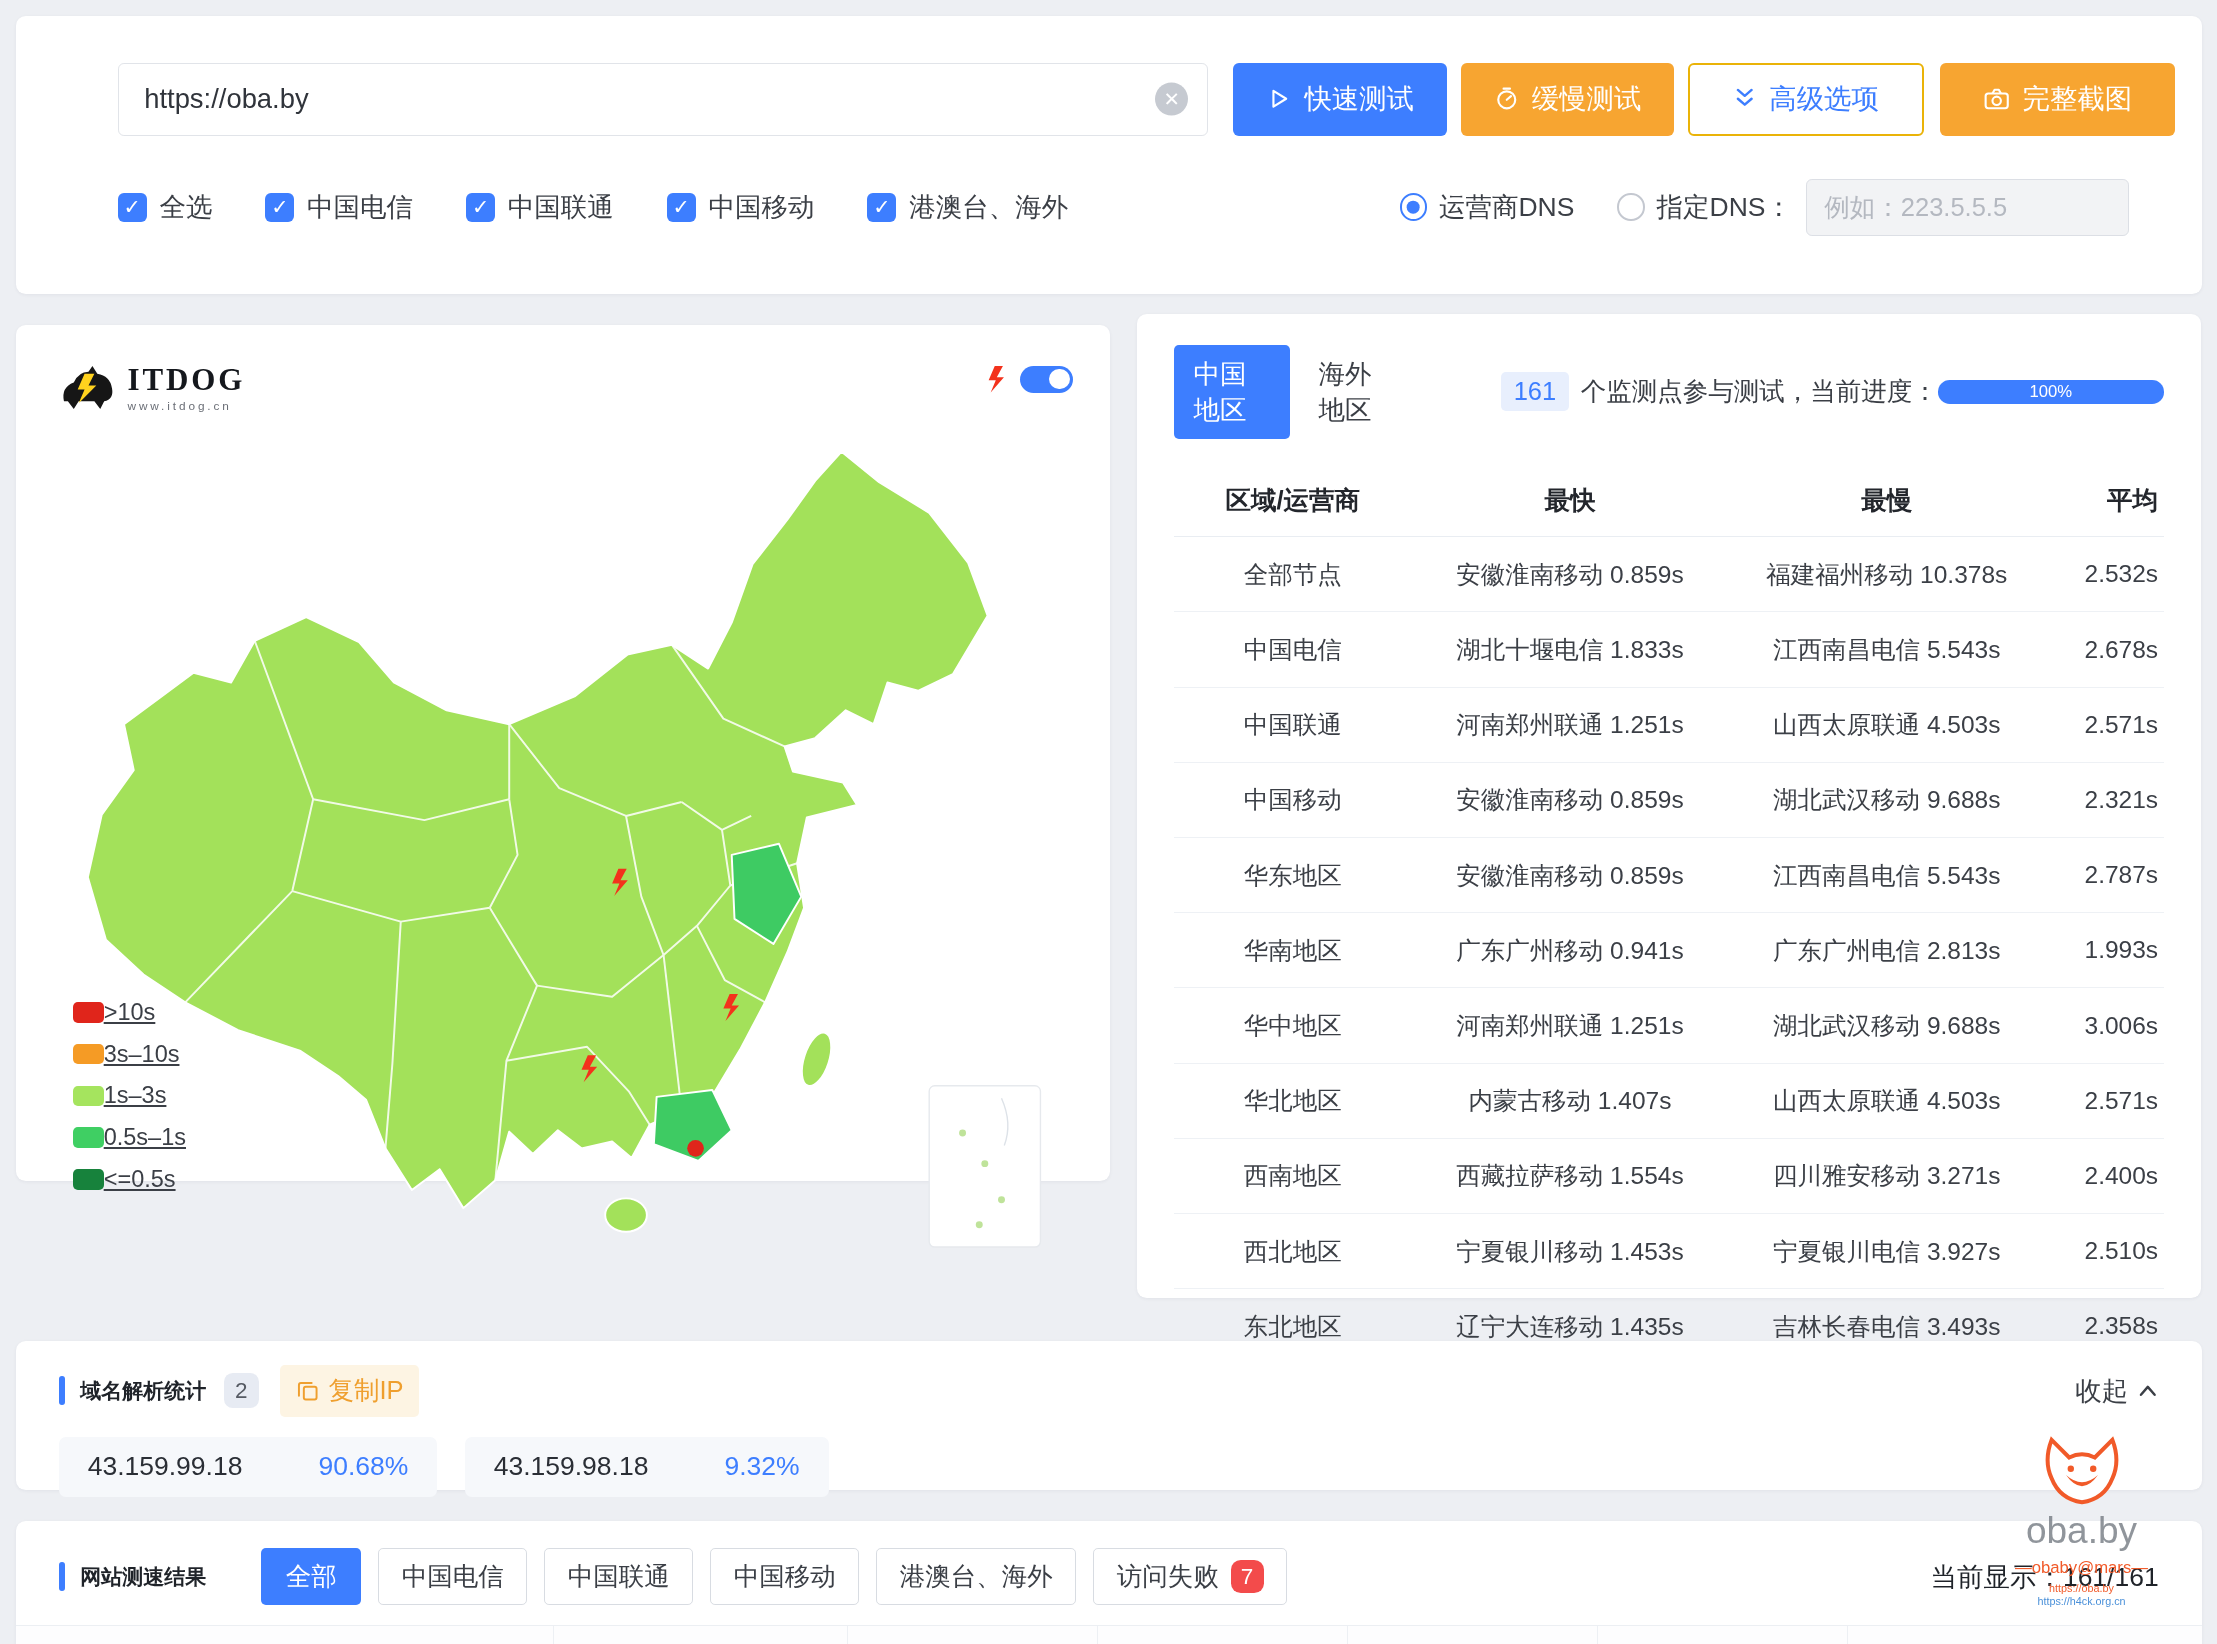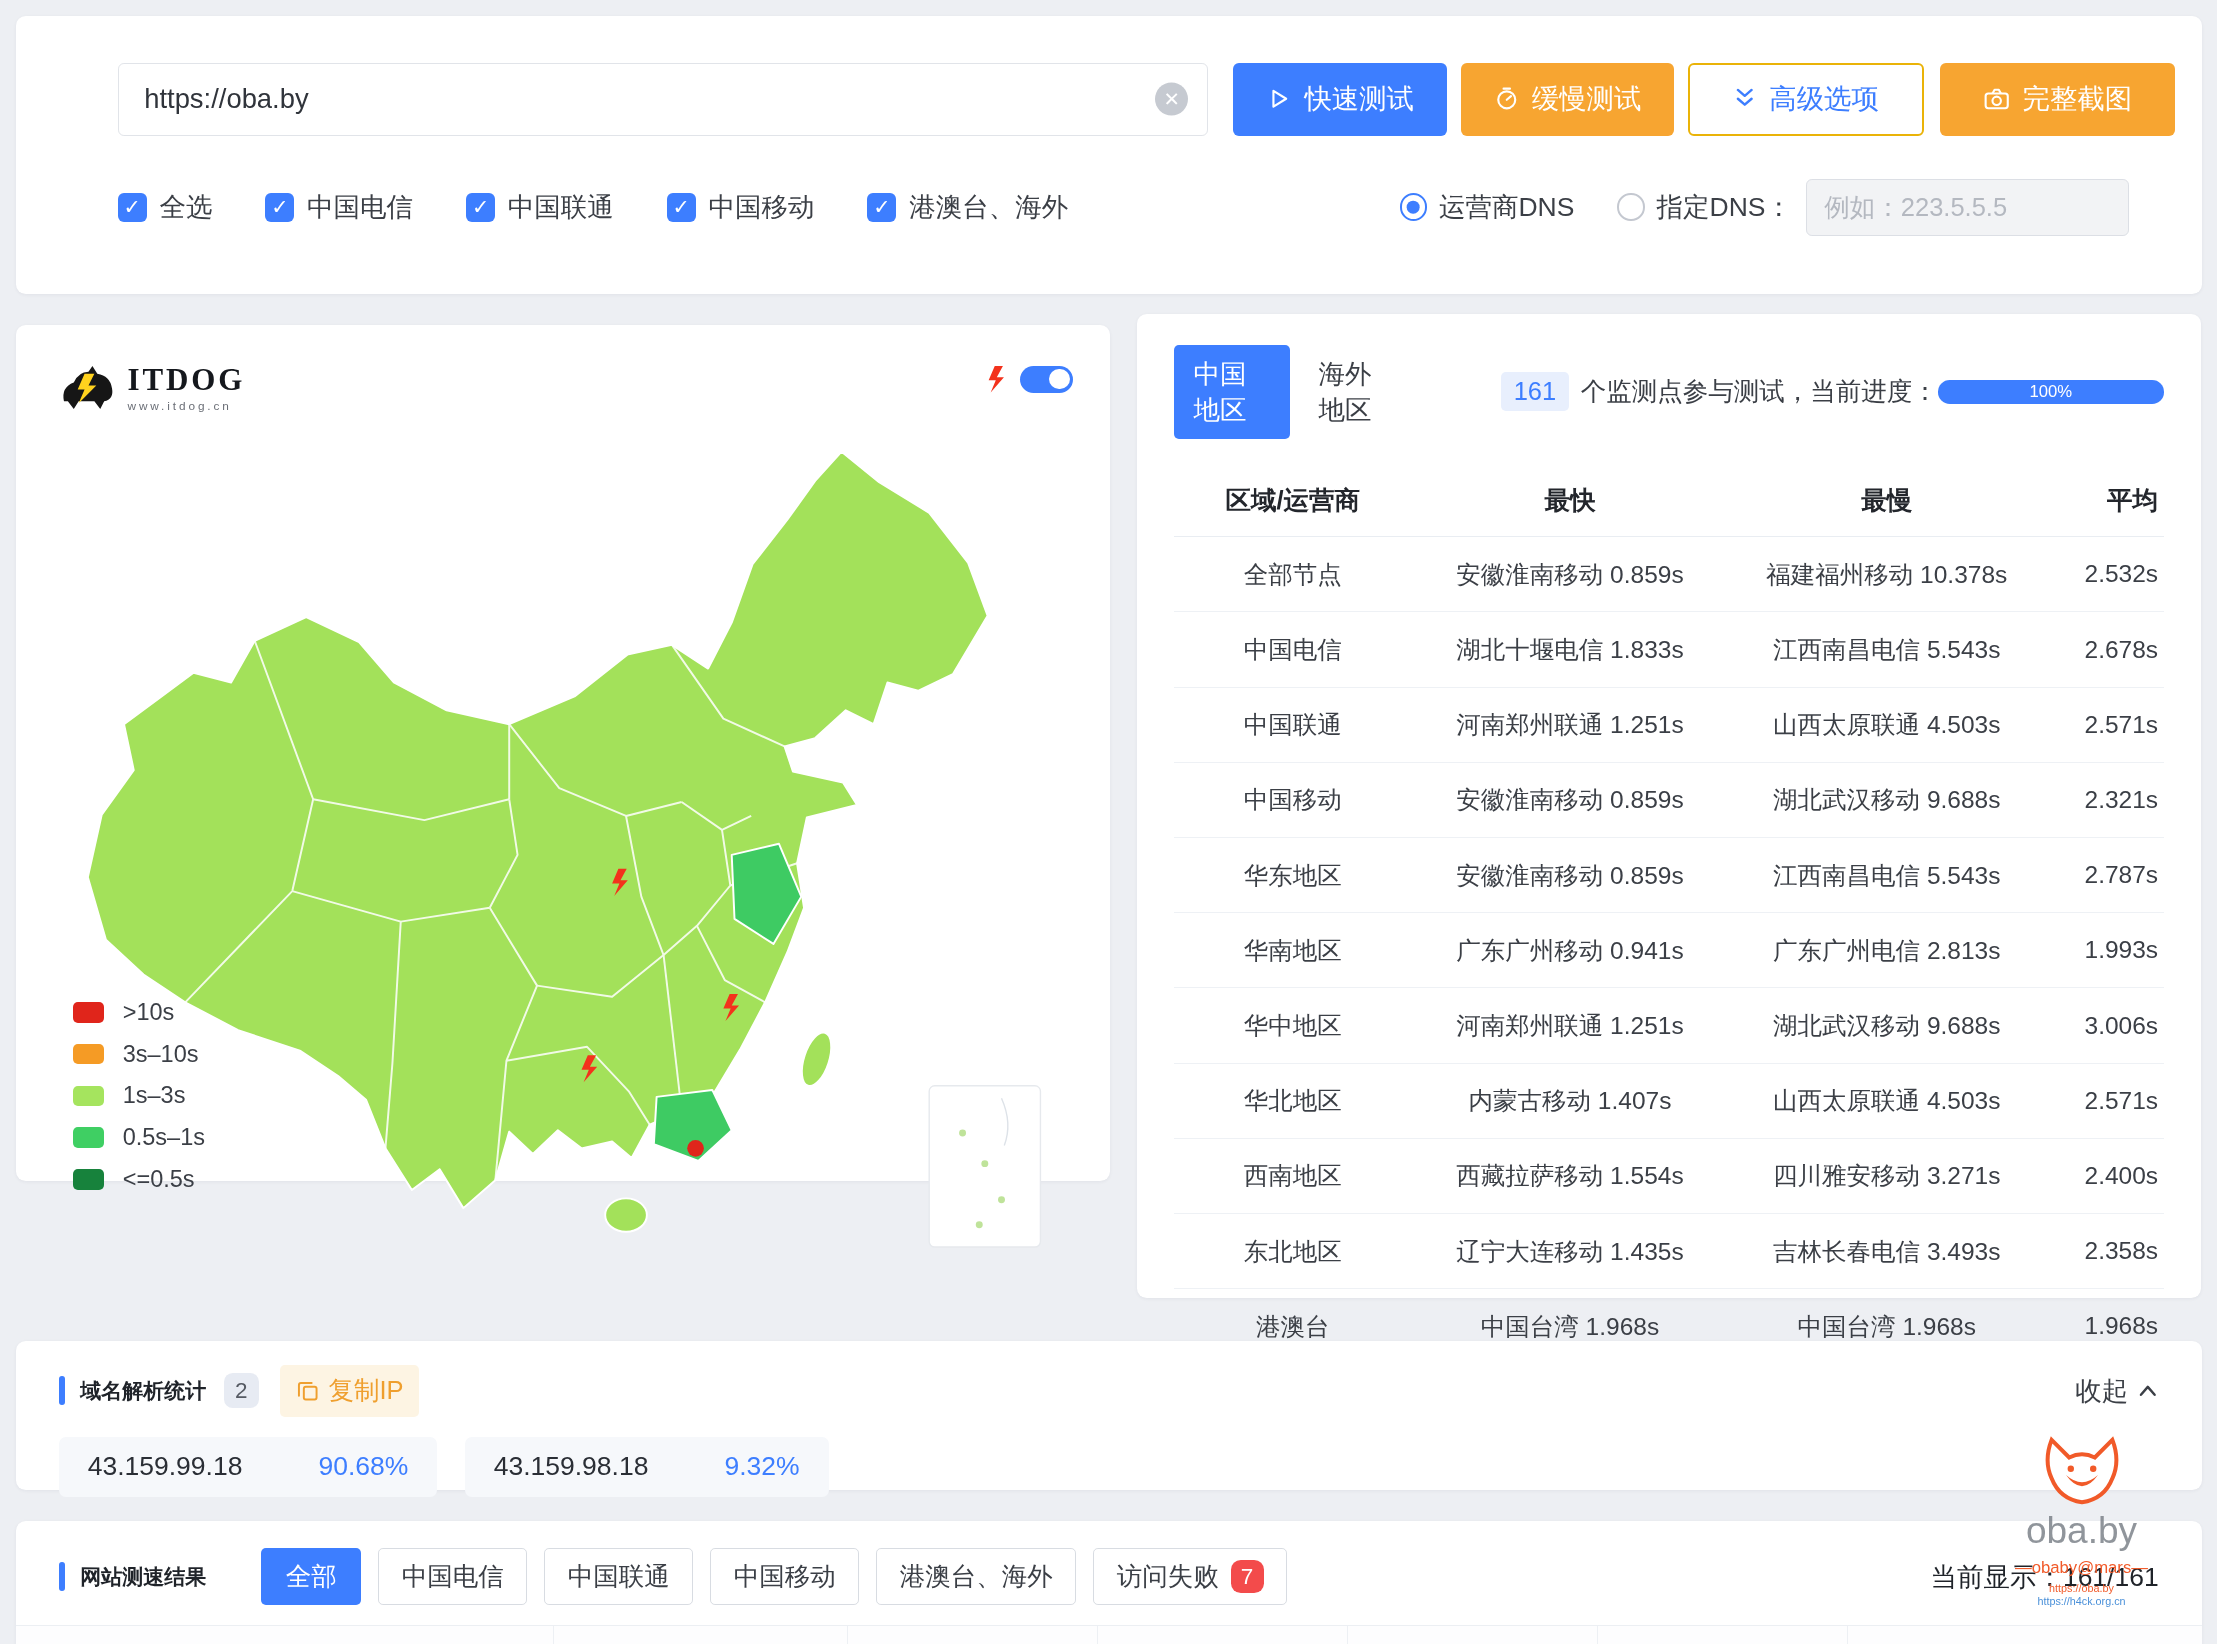--- a/index.html
+++ b/index.html
@@ -54,21 +54,21 @@
   
   .card-map { left: 15.7px; top: 325px; width: 1094px; height: 856px; }
   .itdog-logo { position: absolute; left: 41px; top: 37px; display: flex; align-items: center; gap: 9.8px; z-index: 3; }
   .logo-text-main { font-family: "Liberation Serif", "DejaVu Serif", serif; font-weight: bold; font-size: 31px; letter-spacing: 2.9px; color: #15181d; line-height: 1; }
   .logo-text-sub { font-size: 11.8px; letter-spacing: 2.9px; color: #6a6e76; margin-top: 4.9px; }
   .map-toggle-wrap { position: absolute; right: 37px; top: 41px; display: flex; align-items: center; gap: 13.7px; z-index: 3; }
   .toggle { width: 53px; height: 26.5px; background: #3d7eff; border-radius: 13.7px; position: relative; cursor: pointer; }
   .toggle::after { content: ''; position: absolute; right: 2.9px; top: 2.9px; width: 20.6px; height: 20.6px; border-radius: 50%; background: #fff; }
   .map-svg { position: absolute; left: 11.8px; top: 71px; width: 1059px; height: 890px; }
   .legend { position: absolute; left: 57px; top: 674px; display: flex; flex-direction: column; gap: 14.7px; z-index: 3; }
-  .legend-item { display: flex; align-items: center; gap: 19px; font-size: 23.5px; color: #3b3f46; }
+  .legend-item { display: flex; align-items: center; gap: 0; font-size: 23.5px; color: #3b3f46; text-decoration: underline; }
   .legend-swatch { width: 31px; height: 20.6px; border-radius: 4.9px; }
   .sw-0 { background: #e0251b; } .sw-1 { background: #f59b25; } .sw-2 { background: #a5e45e; }
   .sw-3 { background: #3fcf63; } .sw-4 { background: #17823c; }
 
   
   .card-results { left: 1137px; top: 314px; width: 1064px; height: 984px; padding: 0 37px; }
   .results-header { display: flex; align-items: center; padding-top: 31px; }
   .tab-active { background: #3d7eff; color: #fff; font-size: 26.5px; padding: 10.8px 19.6px; border-radius: 4.9px; cursor: pointer; }
   .tab-plain { font-size: 26.5px; color: #3b3f46; margin-left: 29px; cursor: pointer; }
   .monitor-badge { margin-left: 106px; background: #e8effd; color: #3d7eff; font-size: 25.5px; padding: 4.9px 12.7px; border-radius: 4.9px; }
@@ -345,20 +345,26 @@
             <td>山西太原联通 4.503s</td>
             <td>2.571s</td>
           </tr>
         <tr>
             <td>西南地区</td>
             <td>西藏拉萨移动 1.554s</td>
             <td>四川雅安移动 3.271s</td>
             <td>2.400s</td>
           </tr>
         <tr>
+            <td>西北地区</td>
+            <td>宁夏银川移动 1.453s</td>
+            <td>宁夏银川电信 3.927s</td>
+            <td>2.510s</td>
+          </tr>
+        <tr>
             <td>东北地区</td>
             <td>辽宁大连移动 1.435s</td>
             <td>吉林长春电信 3.493s</td>
             <td>2.358s</td>
           </tr>
         <tr>
             <td>港澳台</td>
             <td>中国台湾 1.968s</td>
             <td>中国台湾 1.968s</td>
             <td>1.968s</td>

